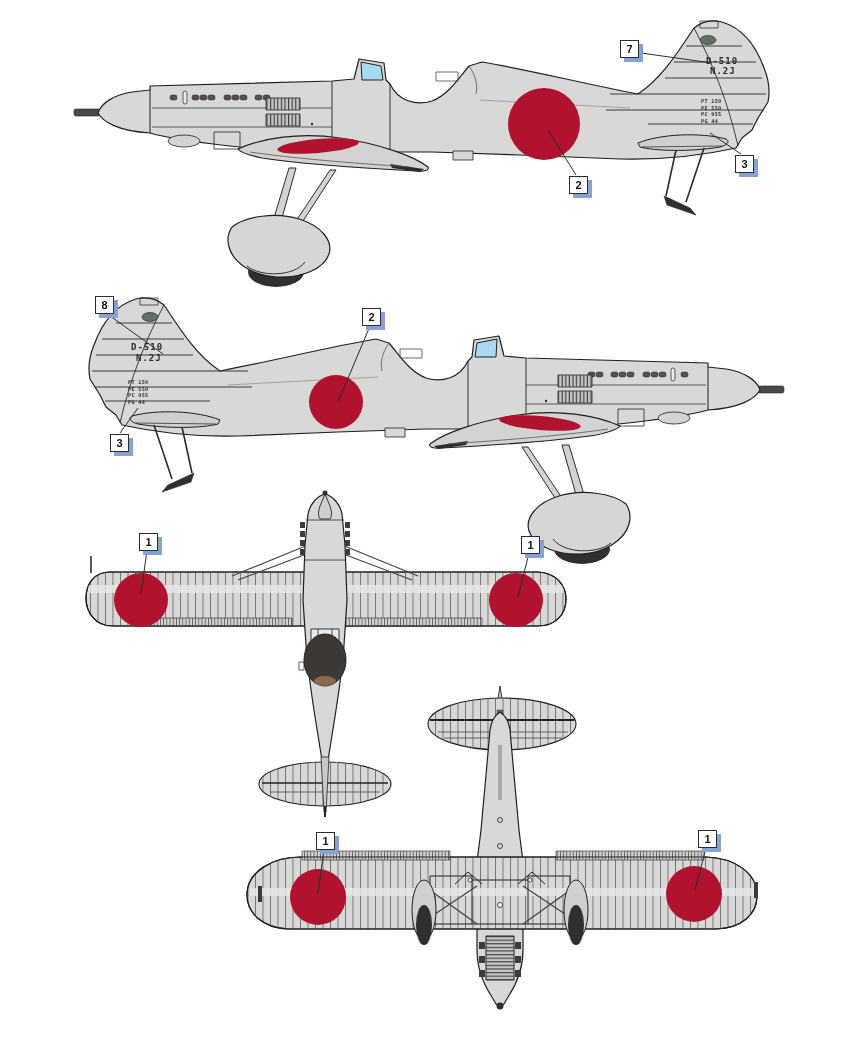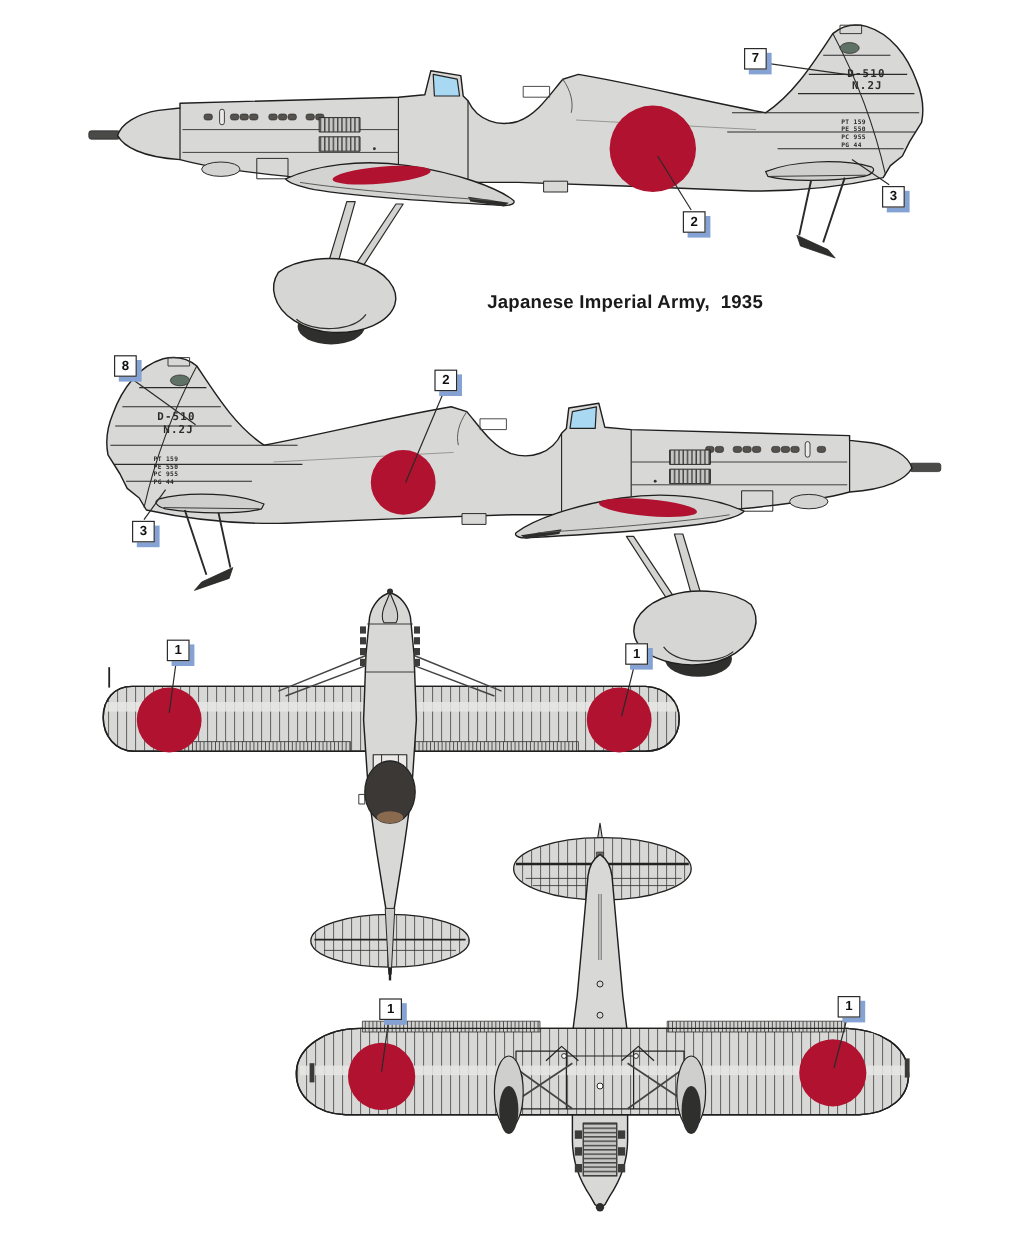--- a/index.html
+++ b/index.html
@@ -274,15 +274,14 @@
 <div class="callout" style="left:735px;top:155px">3</div>
 <div class="callout" style="left:569px;top:176px">2</div>
 <div class="callout" style="left:95px;top:296px">8</div>
 <div class="callout" style="left:362px;top:308px">2</div>
 <div class="callout" style="left:110px;top:434px">3</div>
 <div class="callout" style="left:139px;top:533px">1</div>
 <div class="callout" style="left:521px;top:536px">1</div>
 <div class="callout" style="left:316px;top:832px">1</div>
 <div class="callout" style="left:698px;top:830px">1</div>
 
-<div id="caption">Japanese Imperial Army,  1935</div>
 
 </div>
 
 </body></html>

